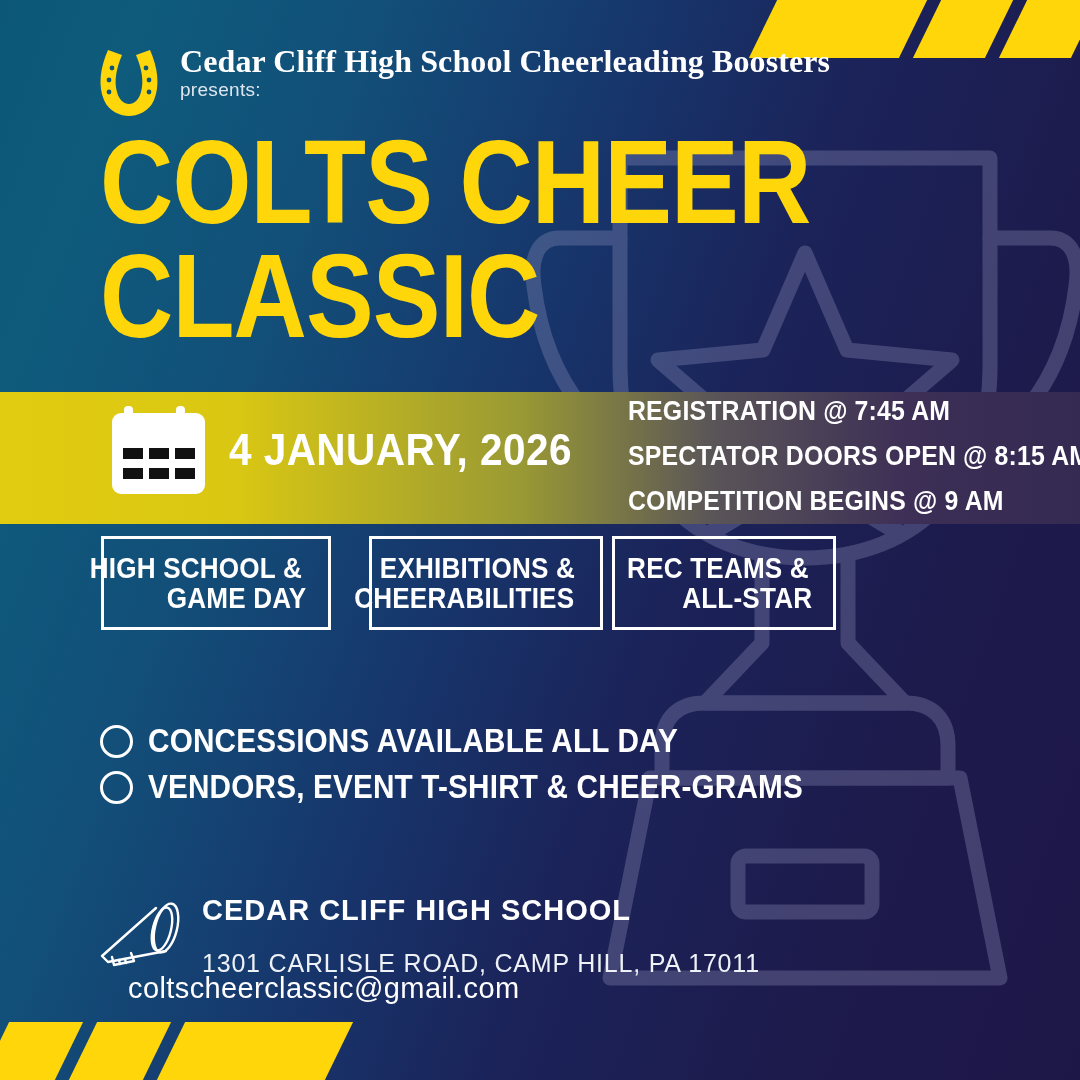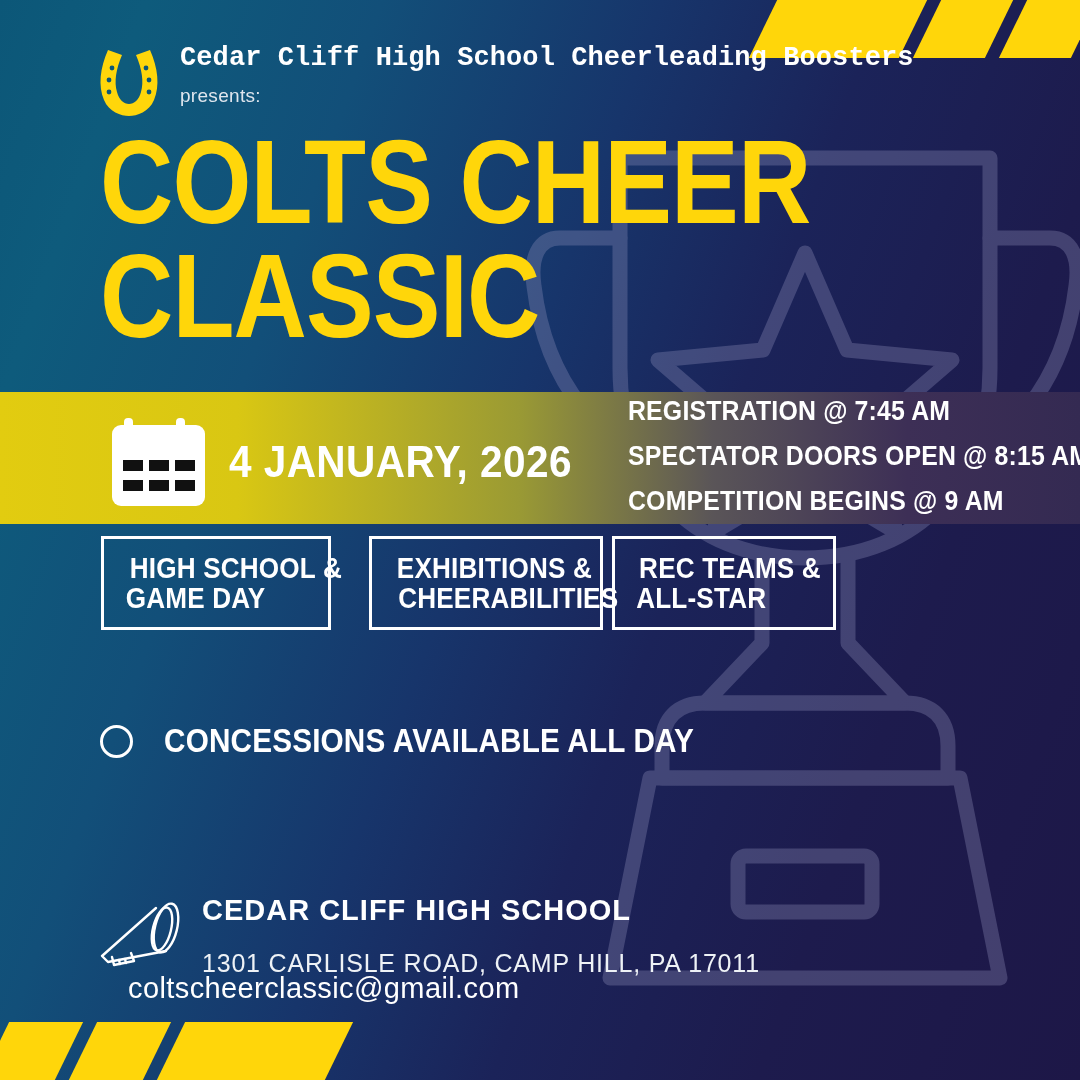--- a/index.html
+++ b/index.html
@@ -15,63 +15,63 @@
   .stripes.bl .stripe{transform:skewX(-26deg);}
 
   
   .trophy{position:absolute;left:500px;top:118px;width:610px;height:930px;opacity:.30;}
   .trophy svg{width:100%;height:100%;display:block;}
 
   
   .header{position:absolute;left:96px;top:44px;display:flex;align-items:flex-start;gap:18px;}
   .horseshoe{width:66px;height:70px;flex:none;margin-top:2px;}
   .horseshoe svg{width:100%;height:100%;display:block;}
-  .org{color:#ffffff;font-size:27px;font-weight:bold;letter-spacing:.1px;
-    font-family:Liberation Mono, monospace;line-height:1.1;white-space:nowrap;}
-  .presents{color:#dfe6ee;font-size:19px;margin-top:11px;letter-spacing:.3px;}
+  .org{color:#ffffff;font-size:32px;font-weight:bold;letter-spacing:.1px;
+    font-family:Liberation Serif, serif;line-height:1.1;white-space:nowrap;}
+  .presents{color:#dfe6ee;font-size:19px;margin-top:0;letter-spacing:.3px;}
 
   
   .title{position:absolute;left:100px;top:125px;color:#ffd60a;
     font-family:"Liberation Sans Narrow","Liberation Sans",sans-serif;
     font-weight:bold;font-size:118px;line-height:.97;letter-spacing:-1px;
     transform:scaleX(.86);transform-origin:left top;}
   .title div{white-space:nowrap;}
 
   
   .band{position:absolute;left:0;top:392px;width:1080px;height:132px;
     background:linear-gradient(90deg,#e2cc10 0%,#d9c713 22%,#9a9a34 48%,#5a5558 66%,#3d2f56 84%,#342a52 100%);}
-  .band-inner{position:absolute;left:110px;top:416px;display:flex;align-items:center;gap:22px;}
+  .band-inner{position:absolute;left:110px;top:404px;display:flex;align-items:center;gap:22px;}
   .cal{width:97px;height:92px;flex:none;}
   .cal svg{width:100%;height:100%;display:block;}
   .date-text{color:#ffffff;font-weight:bold;font-size:45px;letter-spacing:.5px;
     font-family:"Liberation Sans Narrow","Liberation Sans",sans-serif;transform:scaleX(.9);transform-origin:left center;}
 
   .times{position:absolute;left:628px;top:396px;display:flex;flex-direction:column;gap:14px;}
   .times div{color:#ffffff;font-weight:bold;font-size:27px;letter-spacing:.2px;
     font-family:"Liberation Sans Narrow","Liberation Sans",sans-serif;transform:scaleX(.92);transform-origin:left center;white-space:nowrap;}
 
   
   .cats{position:absolute;left:101px;top:536px;display:flex;gap:9px;}
   .cat{border:3px solid #ffffff;height:88px;display:flex;flex-direction:column;
-    align-items:flex-start;justify-content:center;padding:0 14px;}
+    align-items:flex-end;justify-content:center;padding:0 14px;}
   .cat span{color:#ffffff;font-weight:bold;font-size:29px;line-height:1.05;
     font-family:"Liberation Sans Narrow","Liberation Sans",sans-serif;
     transform:scaleX(.9);white-space:nowrap;letter-spacing:.2px;}
   .cat.c0{width:196px;} .cat.c1{width:200px;margin-left:29px;} .cat.c2{width:190px;}
 
   
   .offs{position:absolute;left:101px;top:646px;width:624px;height:52px;
     border:3px solid #ffffff;display:flex;align-items:center;justify-content:center;gap:15px;}
   .offs span.lbl{color:#ffffff;font-weight:bold;font-size:30px;letter-spacing:.2px;
     font-family:"Liberation Sans Narrow","Liberation Sans",sans-serif;transform:scaleX(.9);}
   .dot{width:15px;height:15px;border-radius:50%;background:#ffd60a;flex:none;}
 
   
   .bullets{position:absolute;left:100px;top:722px;display:flex;flex-direction:column;gap:8px;}
-  .bullet{display:flex;align-items:center;gap:31px;}
+  .bullet{display:flex;align-items:center;gap:15px;}
   .ring{width:27px;height:27px;border:3px solid #ffffff;border-radius:50%;flex:none;}
   .bullet span.txt{color:#ffffff;font-weight:bold;font-size:33px;letter-spacing:.2px;
     font-family:"Liberation Sans Narrow","Liberation Sans",sans-serif;transform:scaleX(.9);
     transform-origin:left center;white-space:nowrap;}
 
   
   .venue{position:absolute;left:96px;top:894px;display:flex;align-items:center;gap:20px;}
   .mega{width:86px;height:72px;flex:none;}
   .mega svg{width:100%;height:100%;display:block;}
   .venue-name{color:#ffffff;font-weight:bold;font-size:29px;letter-spacing:1px;
@@ -172,20 +172,24 @@
       <span>ALL-STAR</span>
     </div>
   </div>
 
 
   <div class="bullets">
     <div class="bullet">
       <span class="ring"></span>
       <span class="txt">CONCESSIONS AVAILABLE ALL DAY</span>
     </div>
+    <div class="bullet">
+      <span class="ring"></span>
+      <span class="txt">VENDORS, EVENT T-SHIRT &amp; CHEER-GRAMS</span>
+    </div>
   </div>
 
   <div class="venue">
     <div class="mega">
       <svg viewBox="0 0 86 72" fill="none" stroke="#ffffff" stroke-width="2.4" stroke-linejoin="round" stroke-linecap="round">
         <ellipse cx="70" cy="28" rx="11" ry="25" transform="rotate(14 70 28)"></ellipse>
         <ellipse cx="66" cy="29" rx="9" ry="22" transform="rotate(14 66 29)"></ellipse>
         <path d="M60 8 L6 56 L12 62 L70 51"></path>
         <path d="M16 57 L18 65 L38 61 L35 53"></path>
         <path d="M23 60 L24 64 M29 59 L30 63"></path>

